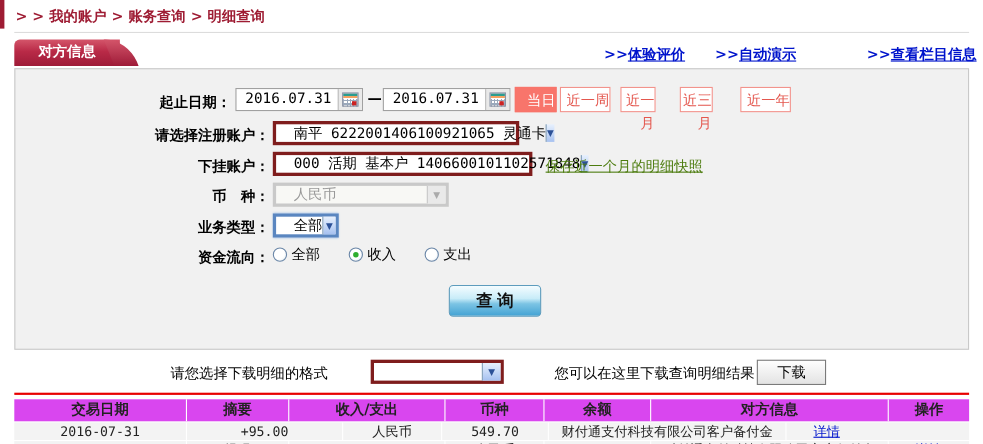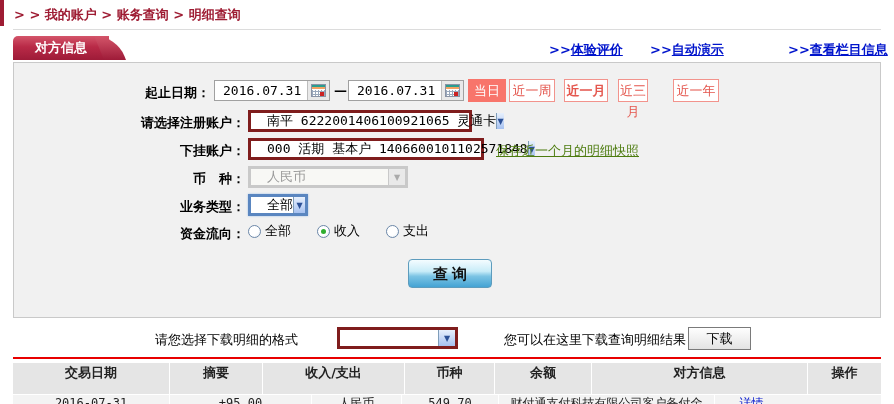--- a/index.html
+++ b/index.html
@@ -50,23 +50,23 @@
   .cal-btn { margin-left:auto; width:22px; height:19px; border-left:1px solid #bdbdbd;
     background:#e9e9e9; display:flex; align-items:center; justify-content:center; cursor:pointer; }
   .cal-glyph { width:15px; height:13px; border:1px solid #8a93a5;
     background:
       linear-gradient(#cc2222,#cc2222) 8px 7px / 4px 4px no-repeat,
       repeating-linear-gradient(90deg,#9aa8bb 0 1px,transparent 1px 3px) 0 5px / 100% 8px no-repeat,
       repeating-linear-gradient(0deg,#9aa8bb 0 1px,transparent 1px 3px) 0 5px / 100% 8px no-repeat,
       linear-gradient(180deg,#2a9d8f 0 2px,#f4a261 2px 4px,#ffffff 4px);
   }
 
-  .qbtn { position:absolute; top:16px; height:23px; line-height:21px; text-align:center;
+  .qbtn { position:absolute; top:16px; height:23px; line-height:21px; text-align:right;
     font-size:13px; border:1px solid #f2938c; color:#e4574e; background:#fff; cursor:pointer; }
-  .qb0 { left:454px; width:38px; } .qb1 { left:495px; width:46px; } .qb2 { left:550px; width:44px;font-weight:bold; }
+  .qb0 { left:454px; width:38px; } .qb1 { left:495px; width:46px; } .qb2 { left:550px; width:32px; }
   .qb3 { left:604px; width:30px; } .qb4 { left:659px; width:46px; }
   .qbtn.active { background:#f8756b; color:#fff; border-color:#f8756b; }
 
   .sel { position:absolute; height:22px; background:#fff; border:3px solid #7f1d1d;
     display:flex; align-items:center; font-size:13px; padding-left:16px; cursor:pointer; white-space:nowrap; }
   .sel-arrow { margin-left:auto; width:17px; height:100%;
     background:linear-gradient(180deg,#e7f0fd,#c7d9f7 50%,#a6c1f0);
     border-left:1px solid #7f9db9; display:flex; align-items:center; justify-content:center;
     color:#2c5197; font-size:8px; }
   .sel-arrow::after { content:"▼"; }
@@ -97,21 +97,21 @@
   .dl-result-label { position:absolute; left:504px; top:331px; font-size:13px; }
   .dl-btn { position:absolute; left:688px; top:327px; width:63px; height:23px;
     border:1px solid #7a7a7a; background:linear-gradient(180deg,#fefefe,#e3e3e3);
     font-size:13px; text-align:center; line-height:21px; cursor:pointer; }
 
   .red-line { position:absolute; left:13px; top:357px; width:868px; height:2px; background:#e80000; }
 
   
   .table { position:absolute; left:13px; top:363px; width:868px; }
   .trow { display:flex; width:868px; }
-  .thead { background:#e5e5e5; height:31px; }
+  .thead { background:#d946ef; height:20px; }
   .tdata { background:#f3f3f3; height:16px; margin-top:1px; }
   .cell { border-right:1px solid #fff; text-align:center; overflow:hidden; white-space:nowrap; }
   .cell:last-child { border-right:0; }
   .thead .cell { font-size:13px; font-weight:bold; line-height:20px; color:#222; }
   .tdata .cell { font-size:12px; line-height:16px; color:#222; }
   .c0{width:157px;} .c1{width:93px;} .c2{width:142px;} .c3{width:90px;}
   .c4{width:97px;}  .c5{width:216px;} .c6{width:73px;}
   .amt { color:#d40000; }
   .act-link { color:#0014cc; text-decoration:underline; cursor:pointer; }
 </style>

